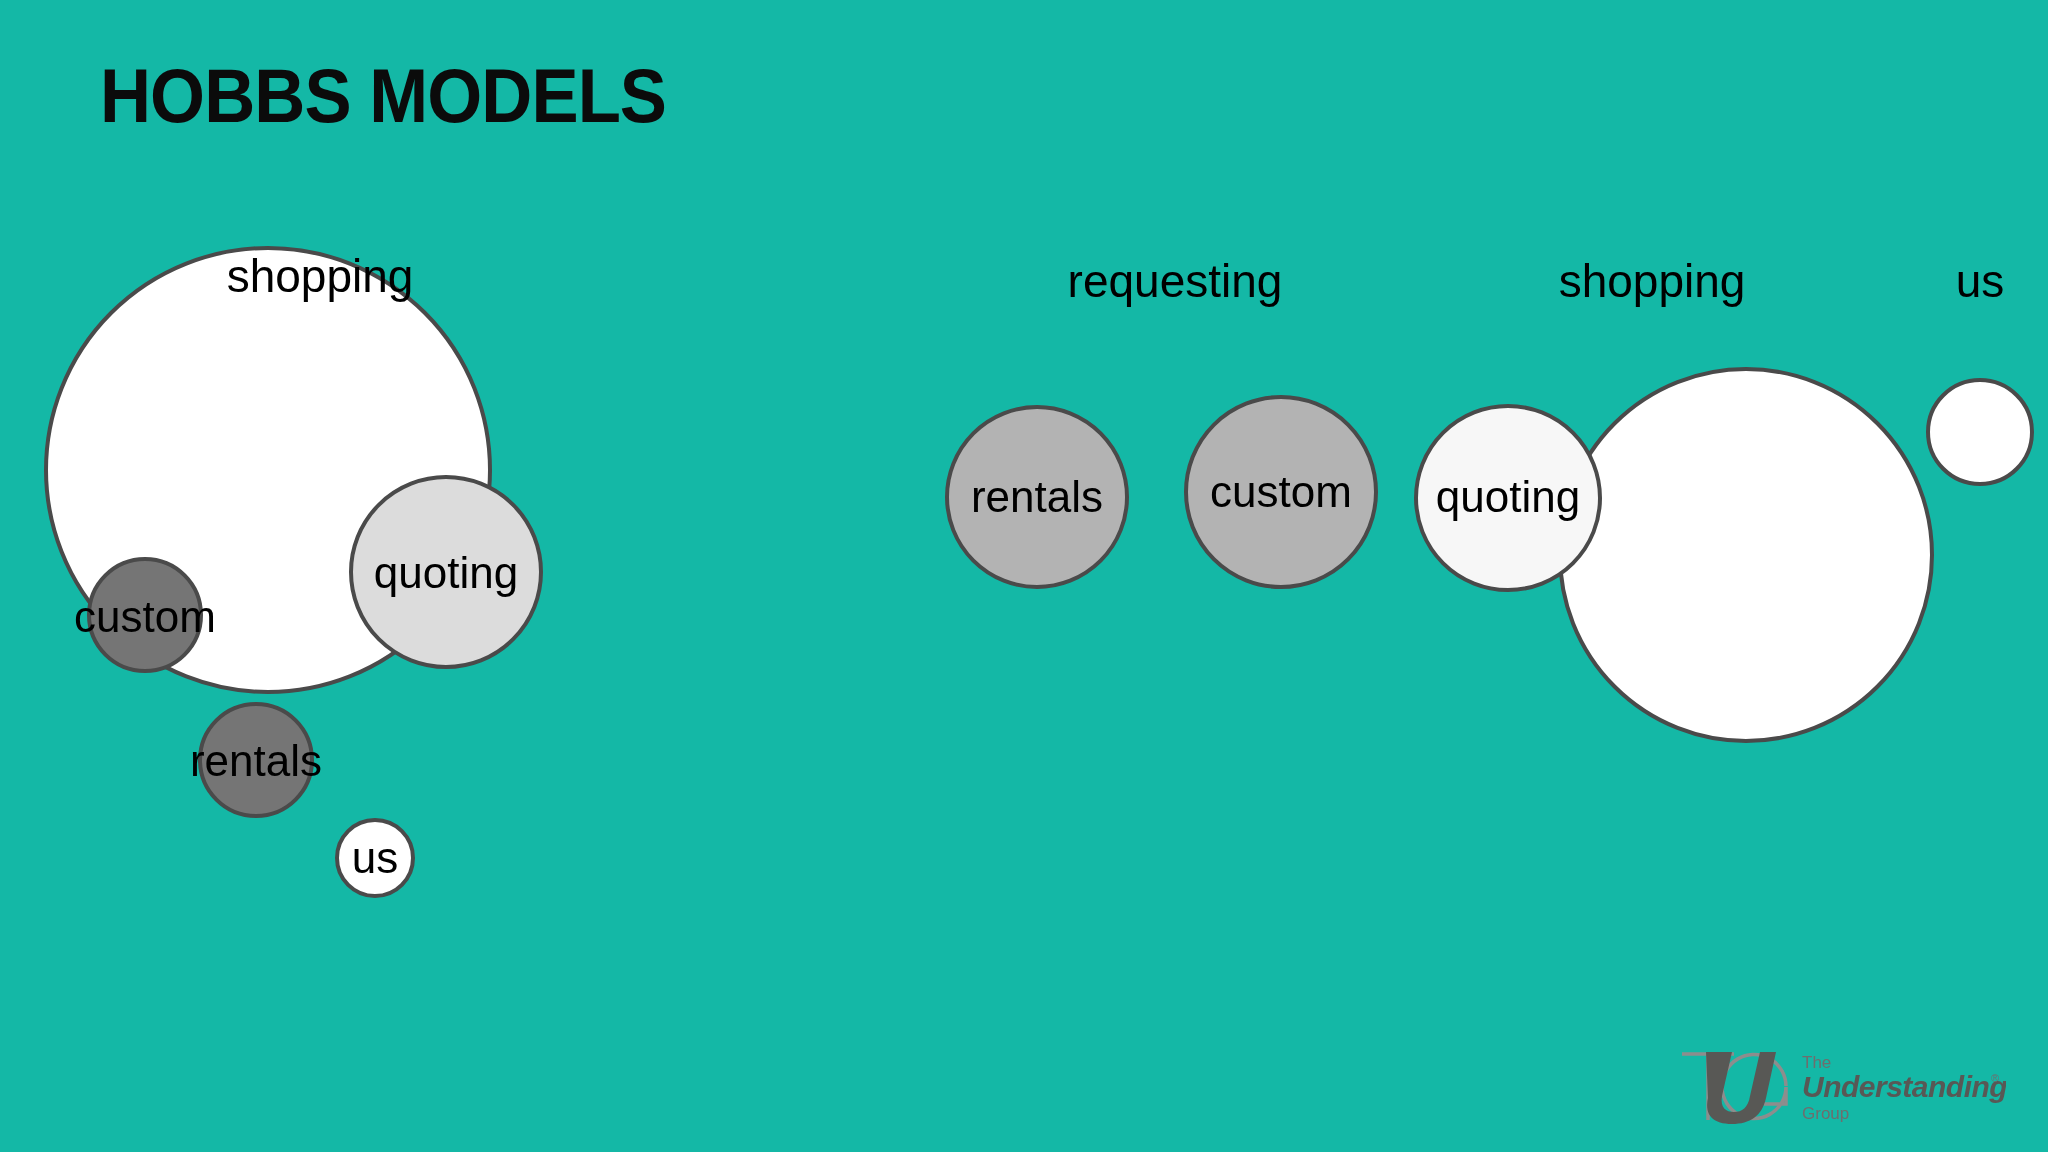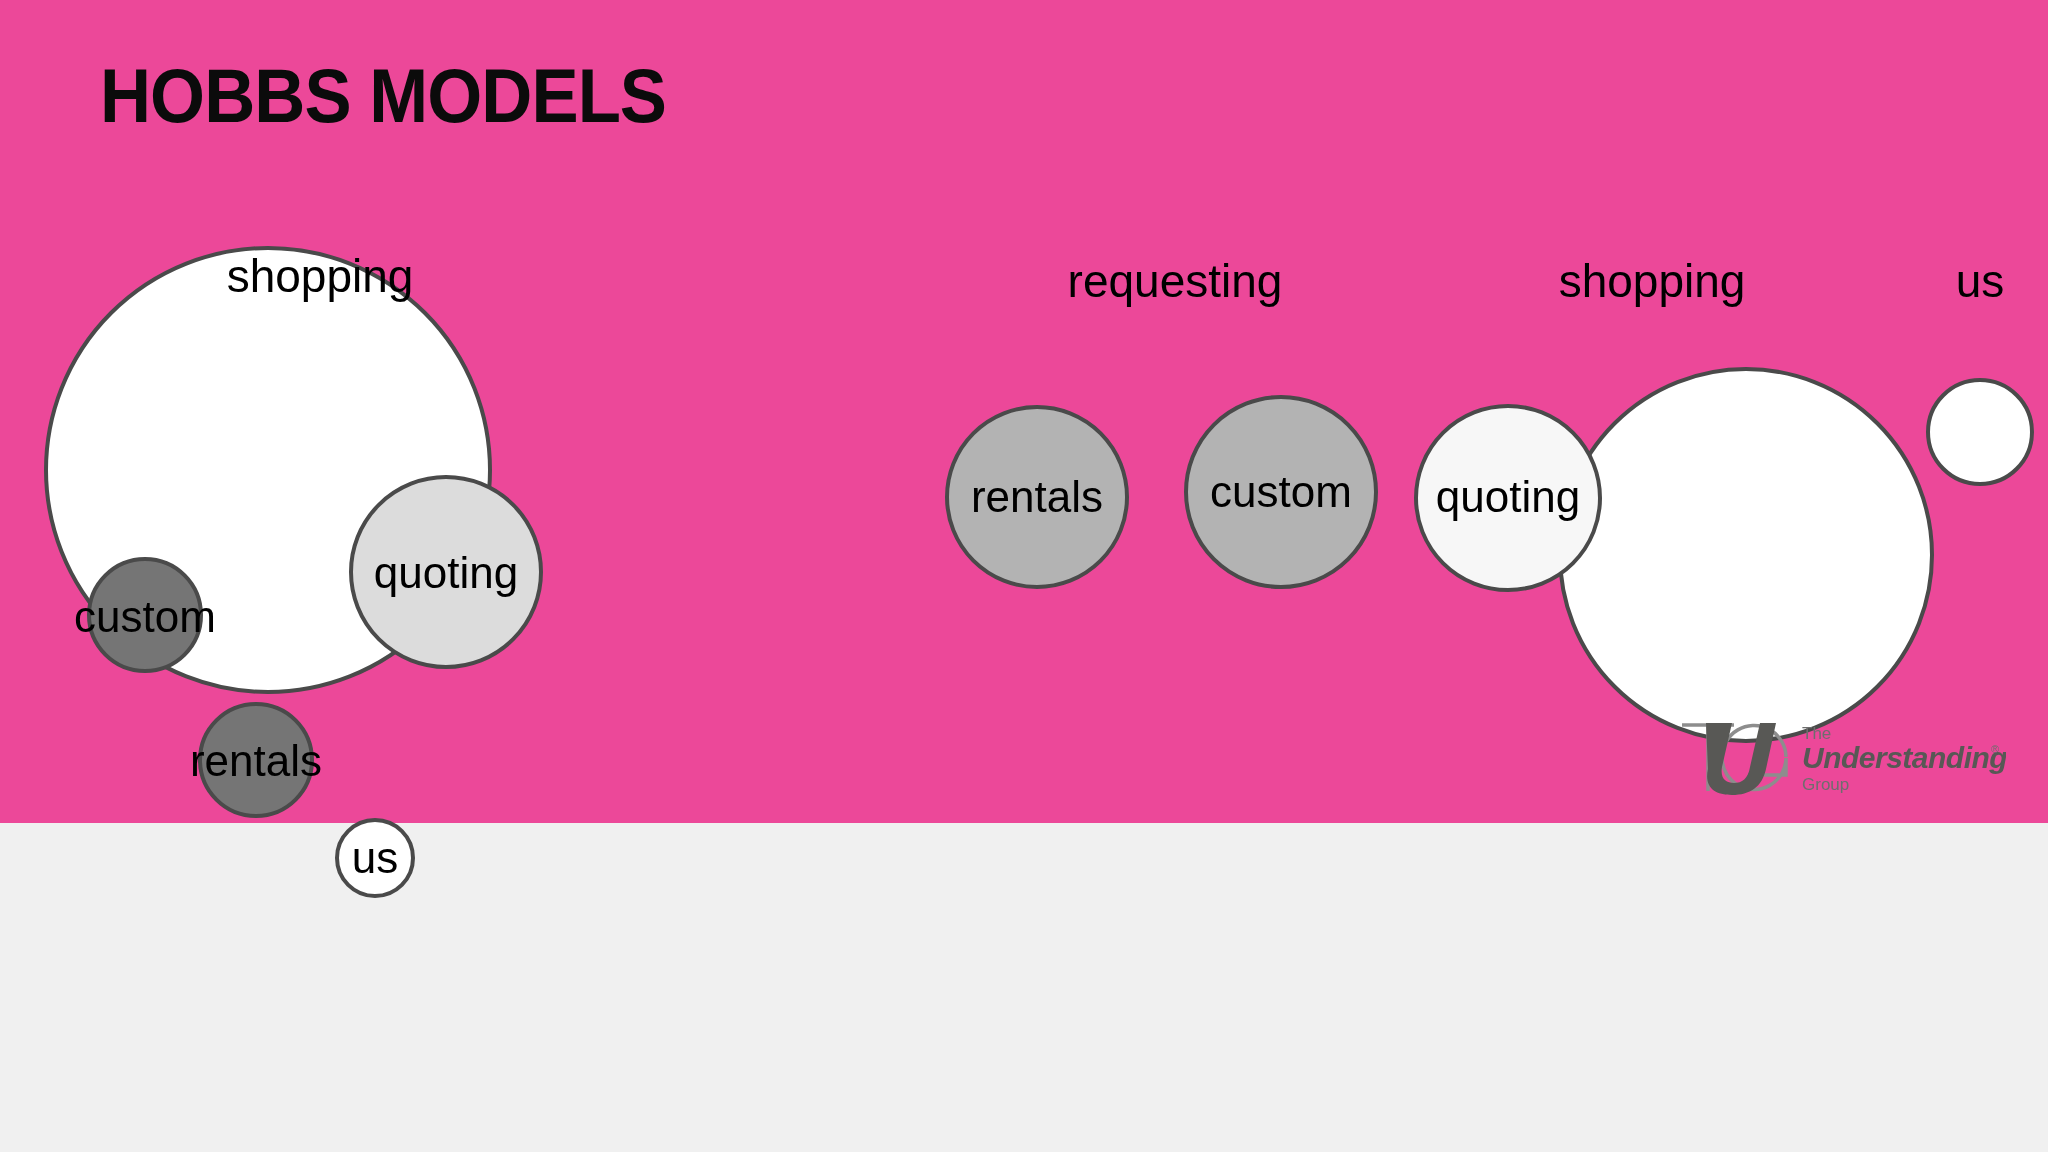--- a/index.html
+++ b/index.html
@@ -13,22 +13,22 @@
     height: 1152px;
     overflow: hidden;
     font-family: "Liberation Sans", "DejaVu Sans", sans-serif;
     position: relative;
   }
 
   #slide {
     position: absolute;
     top: 0; left: 0;
     width: 2048px;
-    height: 823px;
-    background: #ec4899;
+    height: 1152px;
+    background: #14b8a6;
   }
 
   
   #title {
     position: absolute;
     left: 100px;
     top: 58px;
     font-family: "Liberation Sans", "DejaVu Sans", sans-serif;
     font-size: 76px;
     font-weight: 700;

